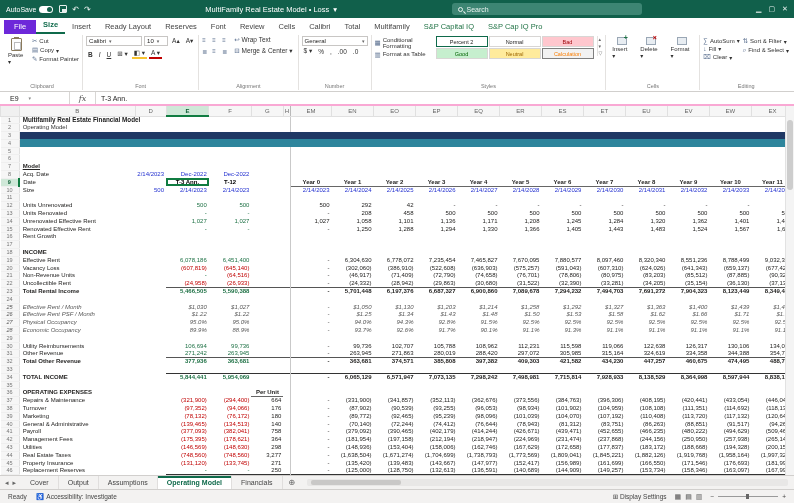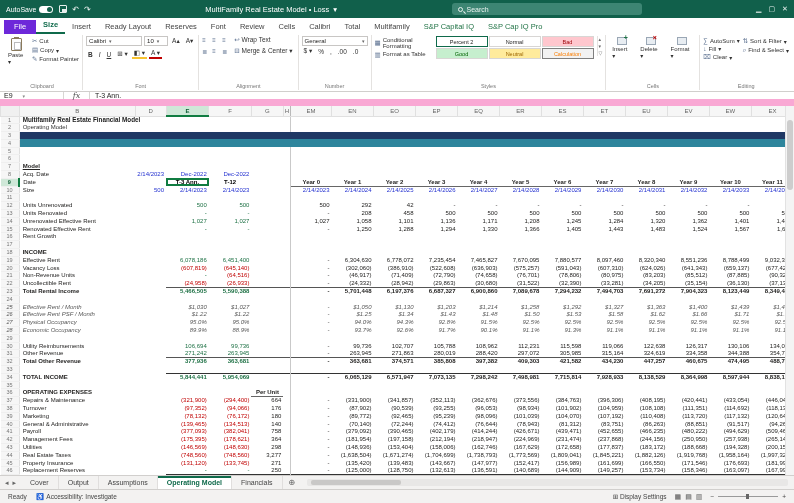--- a/index.html
+++ b/index.html
@@ -53,21 +53,21 @@
   .chip.neutral{background:#ffeb9c;color:#9c6500;}
   .chip.calc{background:#f2f2f2;color:#fa7d00;border:1px solid #7f7f7f;}
   .gallery{display:grid;grid-template-columns:repeat(3,52px);grid-auto-rows:11px;gap:1px;}
   .galarrows{display:flex;flex-direction:column;font-size:5px;color:#666;justify-content:center;gap:1px;border-left:1px solid #e4e2e0;padding-left:1px;}
   .cellbtn{display:flex;flex-direction:column;align-items:center;font-size:6px;gap:1px;padding:1px 3px;color:#333;}
   .cgrid{width:10px;height:8px;border:1px solid #9aa7b5;position:relative;background:#e8edf2;}
   .cgrid.ins::after{content:"+";position:absolute;right:-2px;top:-4px;color:#1e7145;font-weight:700;font-size:7px;}
   .cgrid.del::after{content:"×";position:absolute;right:-2px;top:-4px;color:#c00000;font-weight:700;font-size:7px;}
 
   
-  .fbar{height:14px;border-bottom:7px solid #f9a8d4;display:flex;align-items:stretch;flex:0 0 auto;background:#fff;}
+  .fbar{height:14px;border-bottom:2px solid #f9a8d4;display:flex;align-items:stretch;flex:0 0 auto;background:#fff;padding-left:6px;}
   .namebox{width:64px;border-right:1px solid #d8d6d4;display:flex;align-items:center;padding:0 4px;font-size:7px;gap:10px;}
   .fx{width:26px;border-right:1px solid #d8d6d4;display:flex;align-items:center;justify-content:center;font-family:"DejaVu Serif",serif;font-style:italic;font-size:8px;color:#555;}
   .fcontent{flex:1;display:flex;align-items:center;padding:0 5px;font-size:7px;}
 
   
   .gridwrap{flex:1;overflow:hidden;position:relative;background:#fff;}
   table.grid{border-collapse:collapse;table-layout:fixed;}
   .grid th{height:10px;background:#f6f6f6;border:1px solid #e0e0e0;border-top:none;font-size:6px;font-weight:400;color:#666;text-align:center;overflow:hidden;}
   .grid th.corner{background:#f0f0f0;}
   .grid th.chsel{background:#cfe8d8;color:#0b5c33;font-weight:700;border-bottom:2px solid #107c41;}

